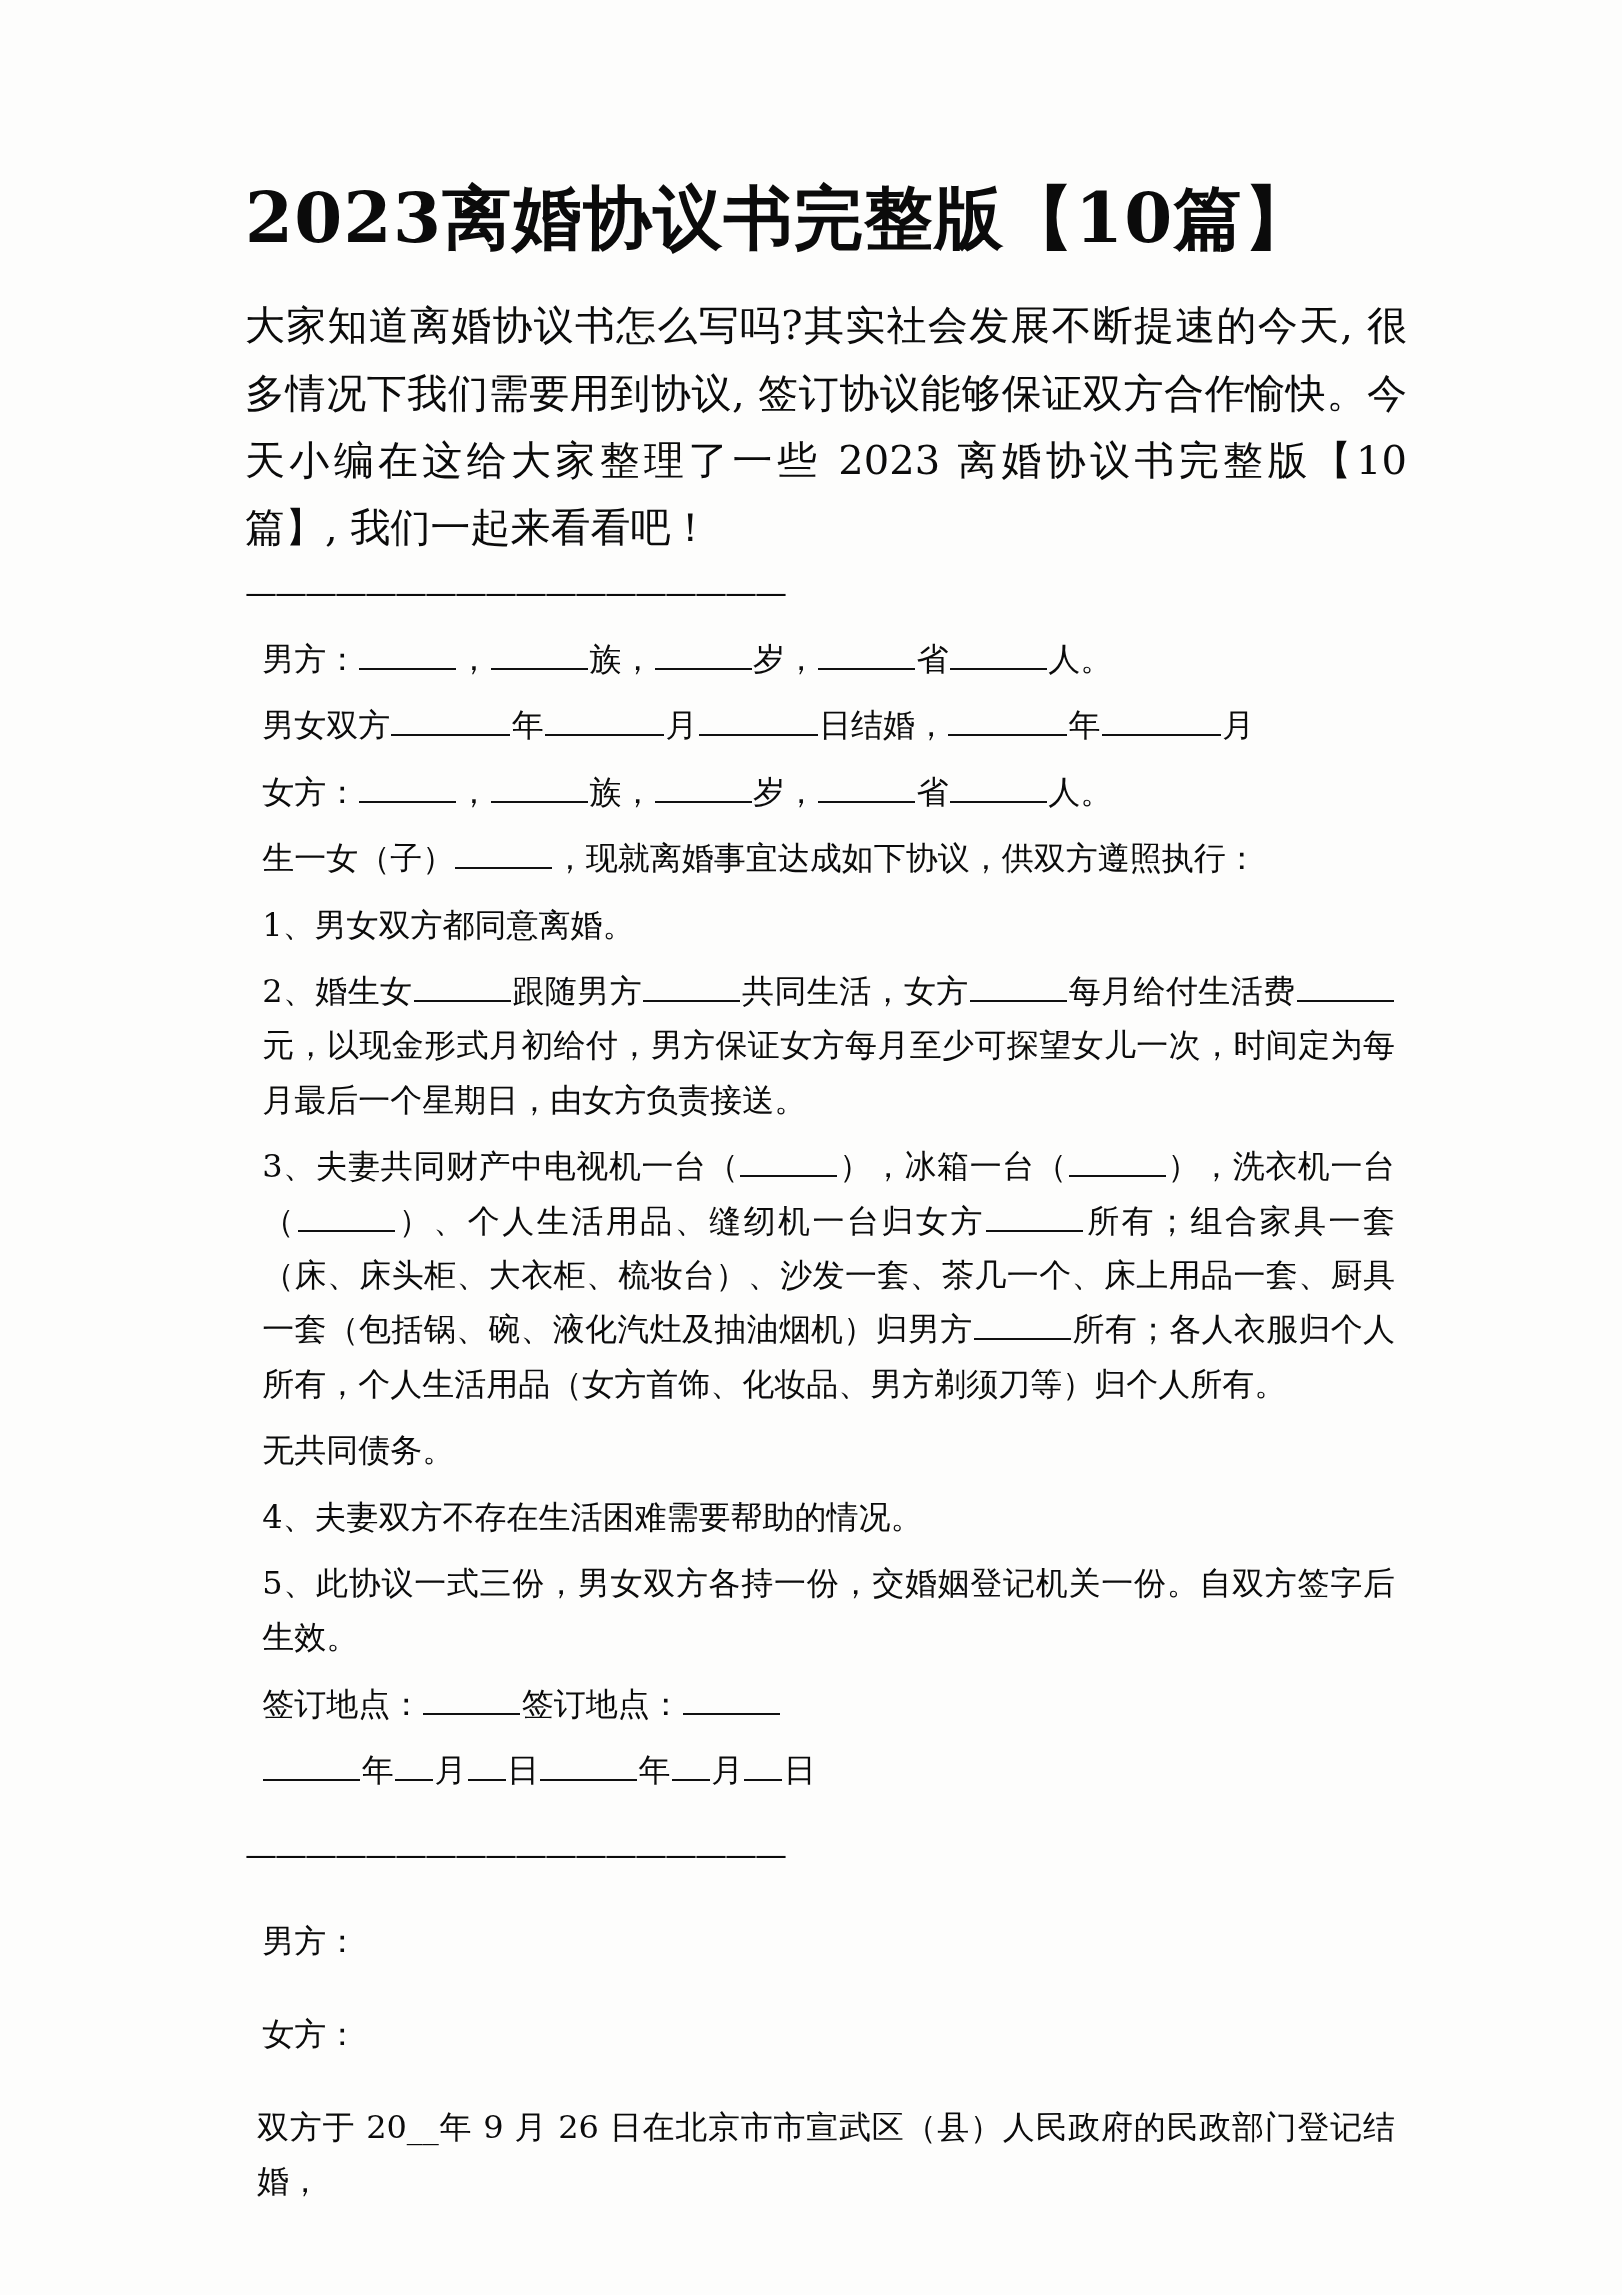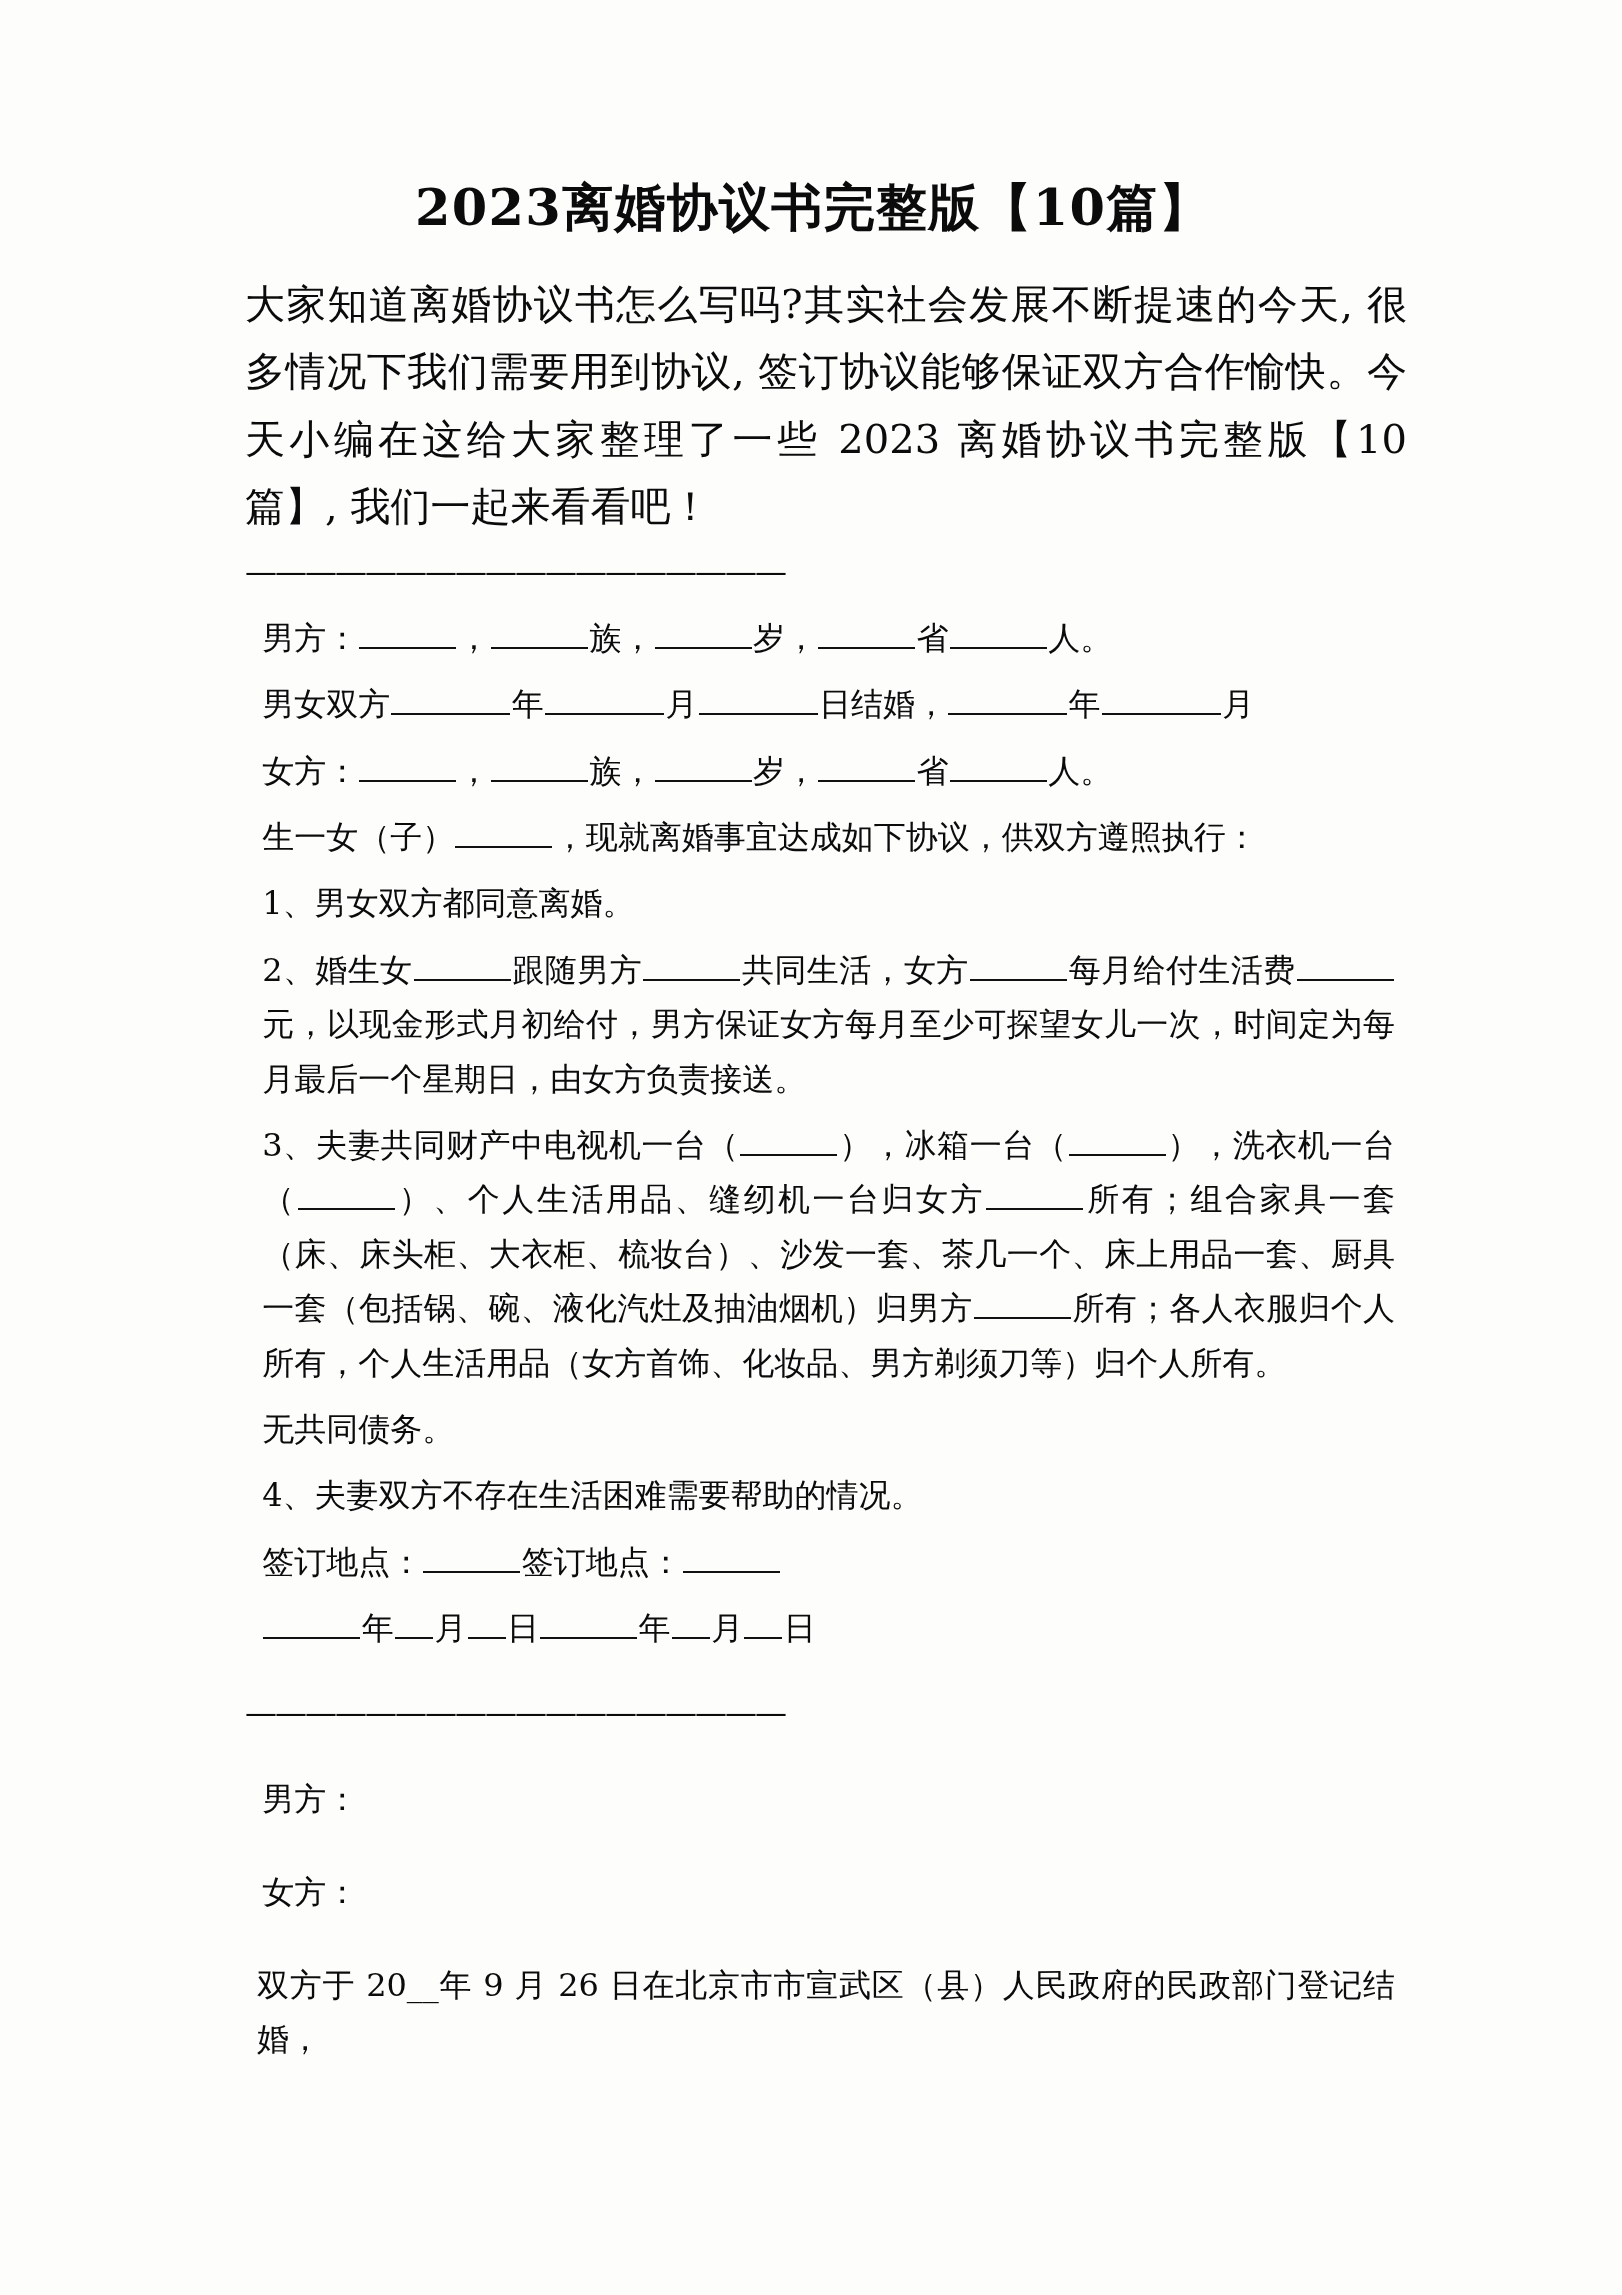--- a/index.html
+++ b/index.html
@@ -13,23 +13,23 @@
     height: 2295px;
     background: #fdfdfc;
     box-sizing: border-box;
     padding: 177px 216px 0 245px;
     font-family: "DejaVu Serif", "Liberation Serif", serif;
     color: #0b0b0b;
     overflow: hidden;
   }
 
   .doc-title {
-    font-size: 51px;
+    font-size: 69px;
     font-weight: bold;
-    text-align: center;
+    text-align: left;
     letter-spacing: 1.3px;
     line-height: 1.18;
     margin: 0 0 34px 0;
     padding-right: 26px;
     white-space: nowrap;
   }
 
   .intro {
     font-size: 40px;
     line-height: 1.68;
@@ -112,20 +112,21 @@
   </div>
 
   <div class="body-line indent">
     <span>3、夫妻共同财产中电视机一台（</span><span class="blank b-md"></span><span>），冰箱一台（</span><span class="blank b-md"></span><span>），洗衣机一台（</span><span class="blank b-md"></span><span>）、个人生活用品、缝纫机一台归女方</span><span class="blank b-md"></span><span>所有；组合家具一套（床、床头柜、大衣柜、梳妆台）、沙发一套、茶几一个、床上用品一套、厨具一套（包括锅、碗、液化汽灶及抽油烟机）归男方</span><span class="blank b-md"></span><span>所有；各人衣服归个人所有，个人生活用品（女方首饰、化妆品、男方剃须刀等）归个人所有。</span>
   </div>
 
   <div class="body-line indent">无共同债务。</div>
 
   <div class="body-line indent">4、夫妻双方不存在生活困难需要帮助的情况。</div>
 
+  <div class="body-line indent">5、此协议一式三份，男女双方各持一份，交婚姻登记机关一份。自双方签字后生效。</div>
 
 
   <div class="body-line indent nowrap">
     <span>签订地点：</span><span class="blank b-md"></span><span>签订地点：</span><span class="blank b-md"></span>
   </div>
 
   <div class="body-line indent nowrap">
     <span class="blank b-md"></span><span>年</span><span class="blank b-xs"></span><span>月</span><span class="blank b-xs"></span><span>日</span><span class="blank b-md"></span><span>年</span><span class="blank b-xs"></span><span>月</span><span class="blank b-xs"></span><span>日</span>
   </div>
 

